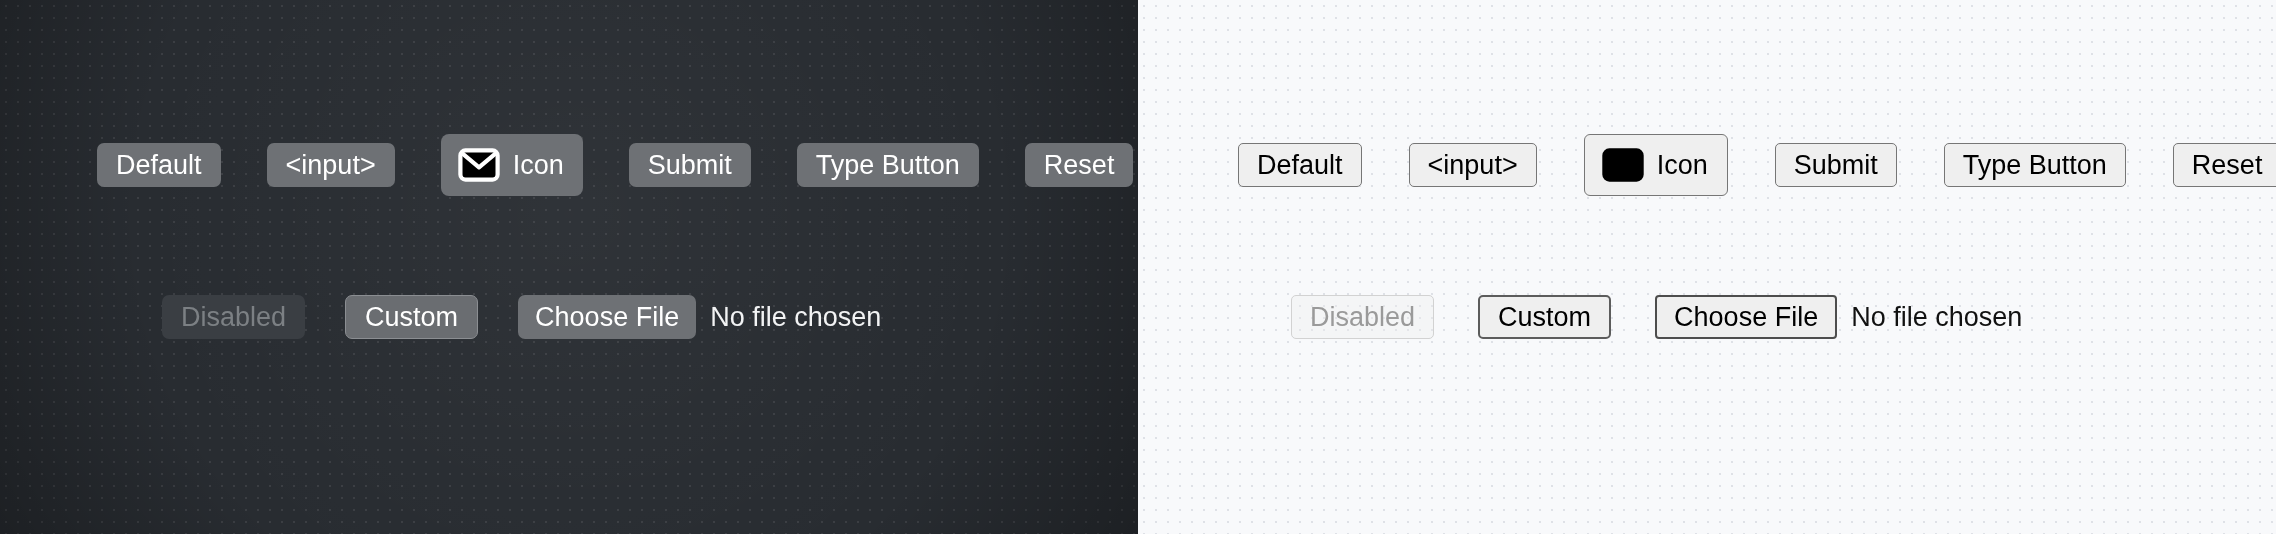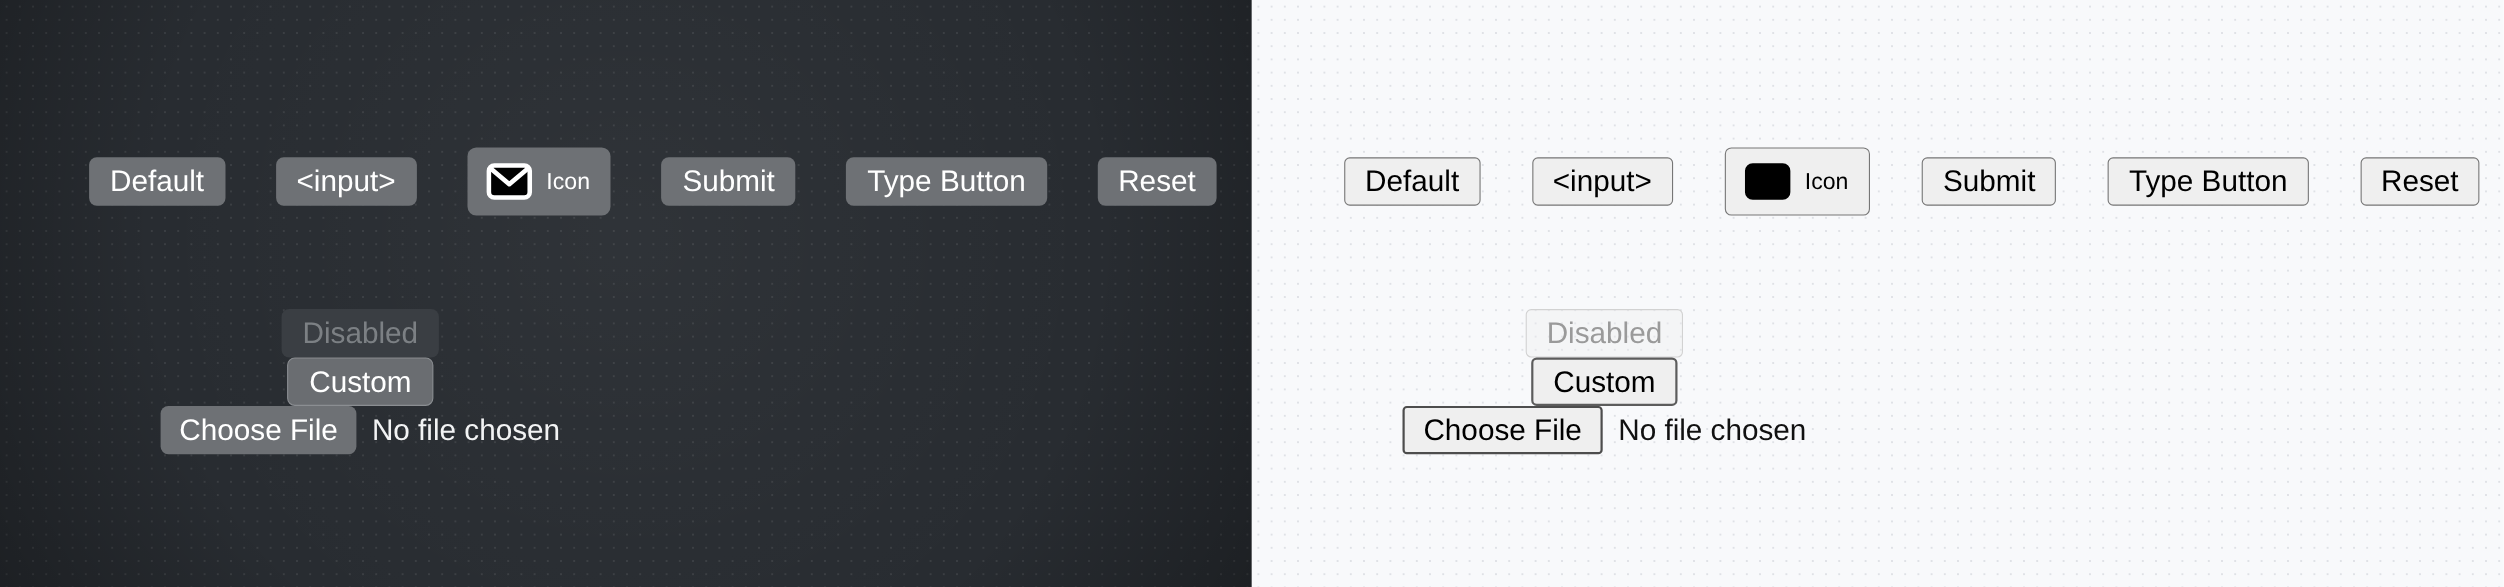--- a/index.html
+++ b/index.html
@@ -41,33 +41,33 @@
     width: 1138px;
     background-color: #f8f9fb;
     background-image:
       radial-gradient(rgba(90,100,120,0.16) 1px, transparent 1.05px);
     background-size: 12px 12px;
     background-position: 0 0;
   }
 
   .rows {
     position: absolute;
-    left: 0;
+    left: 16px;
     top: 0;
     width: 100%;
     height: 100%;
   }
 
   .row {
     position: absolute;
     display: flex;
     align-items: center;
   }
   .row-1 { top: 121px; height: 88px; }
-  .row-2 { top: 281px; height: 72px; flex-direction: column; }
+  .row-2 { top: 281px; height: 72px; }
 
   .panel-dark .row-1 { left: 81px; }
   .panel-dark .row-2 { left: 146px; }
   .panel-light .row-1 { left: 84px; }
   .panel-light .row-2 { left: 137px; }
 
   
   .btn {
     box-sizing: border-box;
     display: inline-flex;
@@ -163,21 +163,21 @@
 
   
   .env-icon {
     flex: none;
     width: 42px;
     height: 34px;
     display: block;
   }
   .env-icon svg { display: block; width: 42px; height: 34px; }
 
-  .icon-label { font-size: 21px; line-height: 1; }
+  .icon-label { font-size: 27px; line-height: 1; }
 
   .file-wrap { display: inline-flex; align-items: center; justify-content: center; }
 </style>
 </head>
 <body>
 
 <div class="stage">
 
   <div class="panel panel-dark">
     <div class="rows">

